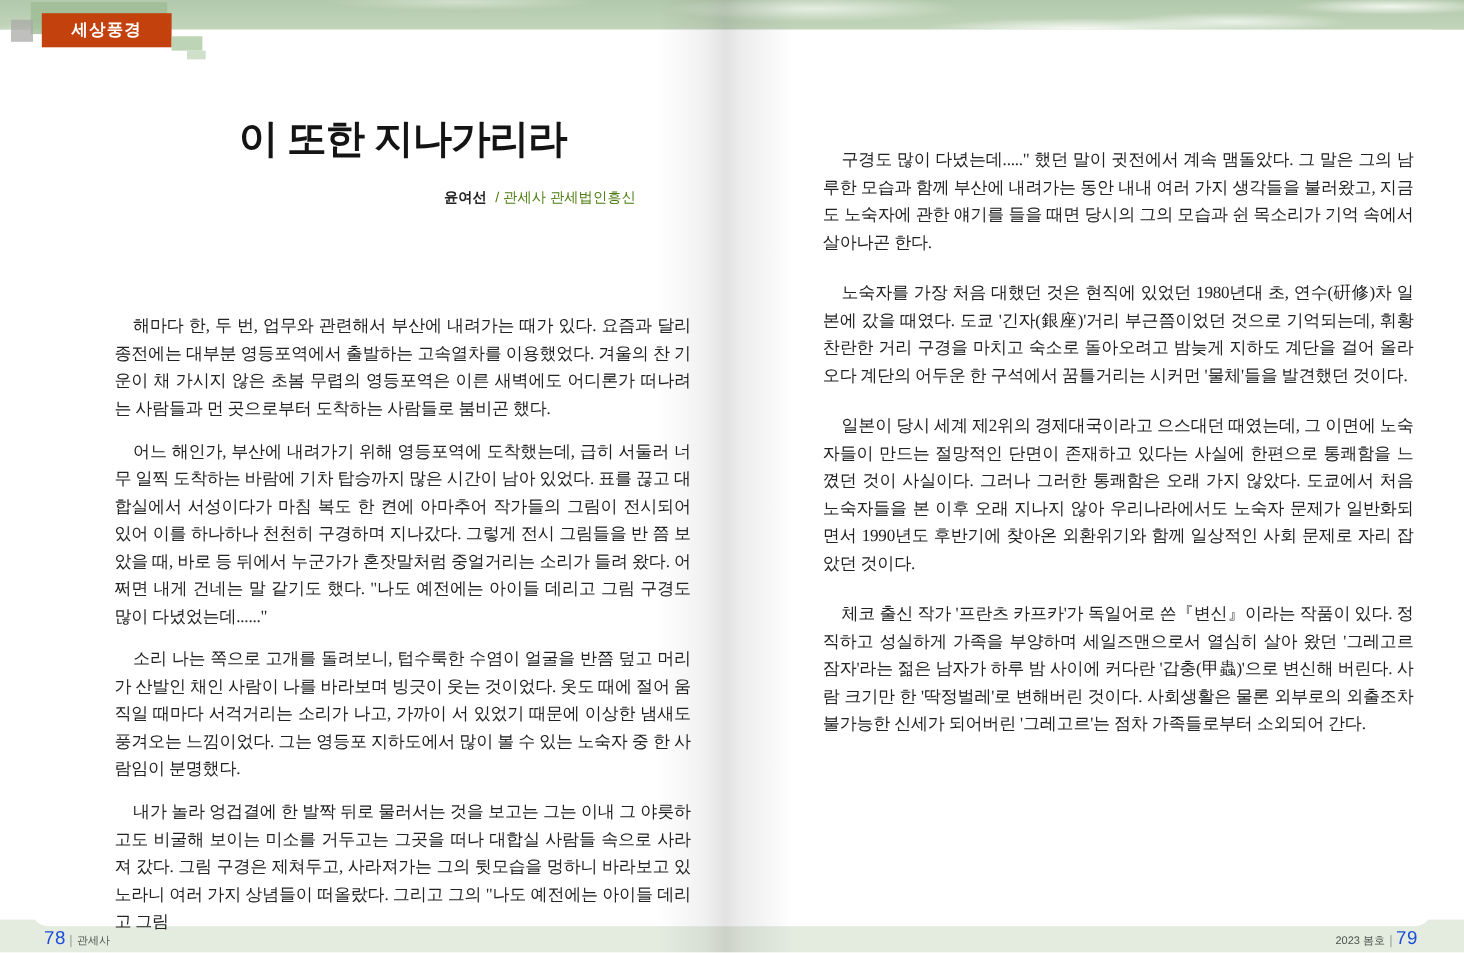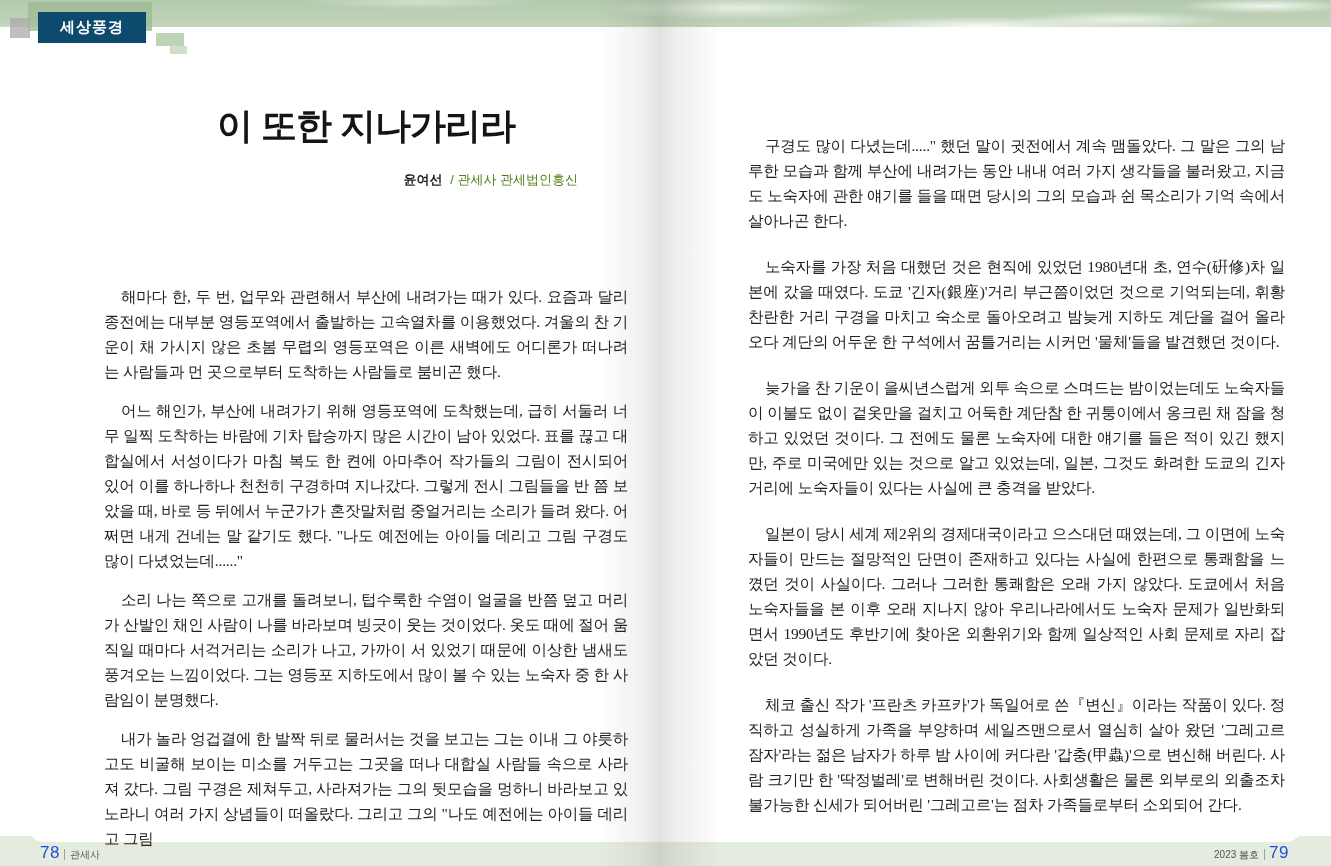--- a/index.html
+++ b/index.html
@@ -23,22 +23,22 @@
   .white-sheet{
     position:absolute;left:28px;right:29px;top:27px;bottom:24px;
     background:#fff;border-radius:0 0 16px 16px;
   }
 
   
   .badge-cluster{position:absolute;left:0;top:0;width:200px;height:60px;z-index:6;}
   .badge-bg1{position:absolute;left:28px;top:2px;width:124px;height:29px;background:#9dbb95;opacity:.8;}
   .badge-gray{position:absolute;left:10px;top:18px;width:20px;height:20px;background:#a9aaa7;opacity:.75;}
   .badge-main{
-    position:absolute;left:38px;top:12px;width:108px;height:31px;
-    background:#0c4a6e;color:#fff;font-weight:bold;font-size:15px;
+    position:absolute;left:38px;top:12px;width:118px;height:31px;
+    background:#c2410c;color:#fff;font-weight:bold;font-size:15px;
     display:flex;align-items:center;justify-content:center;letter-spacing:1px;
   }
   .badge-tab{position:absolute;left:156px;top:33px;width:28px;height:13px;background:#b9d2b2;opacity:.95;}
   .badge-tab2{position:absolute;left:170px;top:46px;width:17px;height:8px;background:#cfe0ca;}
 
   
   .gutter-shadow{
     position:absolute;left:598px;top:0;bottom:0;width:124px;z-index:4;pointer-events:none;
     background:linear-gradient(90deg, rgba(110,110,110,0) 0%, rgba(110,110,110,.10) 35%,
       rgba(110,110,110,.20) 50%, rgba(110,110,110,.12) 62%, rgba(110,110,110,0) 100%);
@@ -106,21 +106,20 @@
     </div>
     <p class="body-p first">해마다 한, 두 번, 업무와 관련해서 부산에 내려가는 때가 있다. 요즘과 달리 종전에는 대부분 영등포역에서 출발하는 고속열차를 이용했었다. 겨울의 찬 기운이 채 가시지 않은 초봄 무렵의 영등포역은 이른 새벽에도 어디론가 떠나려는 사람들과 먼 곳으로부터 도착하는 사람들로 붐비곤 했다.</p>
     <p class="body-p">어느 해인가, 부산에 내려가기 위해 영등포역에 도착했는데, 급히 서둘러 너무 일찍 도착하는 바람에 기차 탑승까지 많은 시간이 남아 있었다. 표를 끊고 대합실에서 서성이다가 마침 복도 한 켠에 아마추어 작가들의 그림이 전시되어 있어 이를 하나하나 천천히 구경하며 지나갔다. 그렇게 전시 그림들을 반 쯤 보았을 때, 바로 등 뒤에서 누군가가 혼잣말처럼 중얼거리는 소리가 들려 왔다. 어쩌면 내게 건네는 말 같기도 했다. "나도 예전에는 아이들 데리고 그림 구경도 많이 다녔었는데......"</p>
     <p class="body-p">소리 나는 쪽으로 고개를 돌려보니, 텁수룩한 수염이 얼굴을 반쯤 덮고 머리가 산발인 채인 사람이 나를 바라보며 빙긋이 웃는 것이었다. 옷도 때에 절어 움직일 때마다 서걱거리는 소리가 나고, 가까이 서 있었기 때문에 이상한 냄새도 풍겨오는 느낌이었다. 그는 영등포 지하도에서 많이 볼 수 있는 노숙자 중 한 사람임이 분명했다.</p>
     <p class="body-p">내가 놀라 엉겁결에 한 발짝 뒤로 물러서는 것을 보고는 그는 이내 그 야릇하고도 비굴해 보이는 미소를 거두고는 그곳을 떠나 대합실 사람들 속으로 사라져 갔다. 그림 구경은 제쳐두고, 사라져가는 그의 뒷모습을 멍하니 바라보고 있노라니 여러 가지 상념들이 떠올랐다. 그리고 그의 "나도 예전에는 아이들 데리고 그림</p>
   </div>
 
   <div class="col col-right">
     <p class="body-p">구경도 많이 다녔는데....." 했던 말이 귓전에서 계속 맴돌았다. 그 말은 그의 남루한 모습과 함께 부산에 내려가는 동안 내내 여러 가지 생각들을 불러왔고, 지금도 노숙자에 관한 얘기를 들을 때면 당시의 그의 모습과 쉰 목소리가 기억 속에서 살아나곤 한다.</p>
     <p class="body-p">노숙자를 가장 처음 대했던 것은 현직에 있었던 1980년대 초, 연수(硏修)차 일본에 갔을 때였다. 도쿄 '긴자(銀座)'거리 부근쯤이었던 것으로 기억되는데, 휘황찬란한 거리 구경을 마치고 숙소로 돌아오려고 밤늦게 지하도 계단을 걸어 올라오다 계단의 어두운 한 구석에서 꿈틀거리는 시커먼 '물체'들을 발견했던 것이다.</p>
-    <p class="body-p">늦가을 찬 기운이 을씨년스럽게 외투 속으로 스며드는 밤이었는데도 노숙자들이 이불도 없이 겉옷만을 걸치고 어둑한 계단참 한 귀퉁이에서 옹크린 채 잠을 청하고 있었던 것이다. 그 전에도 물론 노숙자에 대한 얘기를 들은 적이 있긴 했지만, 주로 미국에만 있는 것으로 알고 있었는데, 일본, 그것도 화려한 도쿄의 긴자거리에 노숙자들이 있다는 사실에 큰 충격을 받았다.</p>
     <p class="body-p">일본이 당시 세계 제2위의 경제대국이라고 으스대던 때였는데, 그 이면에 노숙자들이 만드는 절망적인 단면이 존재하고 있다는 사실에 한편으로 통쾌함을 느꼈던 것이 사실이다. 그러나 그러한 통쾌함은 오래 가지 않았다. 도쿄에서 처음 노숙자들을 본 이후 오래 지나지 않아 우리나라에서도 노숙자 문제가 일반화되면서 1990년도 후반기에 찾아온 외환위기와 함께 일상적인 사회 문제로 자리 잡았던 것이다.</p>
     <p class="body-p">체코 출신 작가 '프란츠 카프카'가 독일어로 쓴『변신』이라는 작품이 있다. 정직하고 성실하게 가족을 부양하며 세일즈맨으로서 열심히 살아 왔던 '그레고르 잠자'라는 젊은 남자가 하루 밤 사이에 커다란 '갑충(甲蟲)'으로 변신해 버린다. 사람 크기만 한 '딱정벌레'로 변해버린 것이다. 사회생활은 물론 외부로의 외출조차 불가능한 신세가 되어버린 '그레고르'는 점차 가족들로부터 소외되어 간다.</p>
   </div>
 
   <div class="footer footer-left">
     <span class="pg">78</span><span class="small">관세사</span>
   </div>
   <div class="footer footer-right">
     <span class="small">2023 봄호</span><span class="pg">79</span>
   </div>

